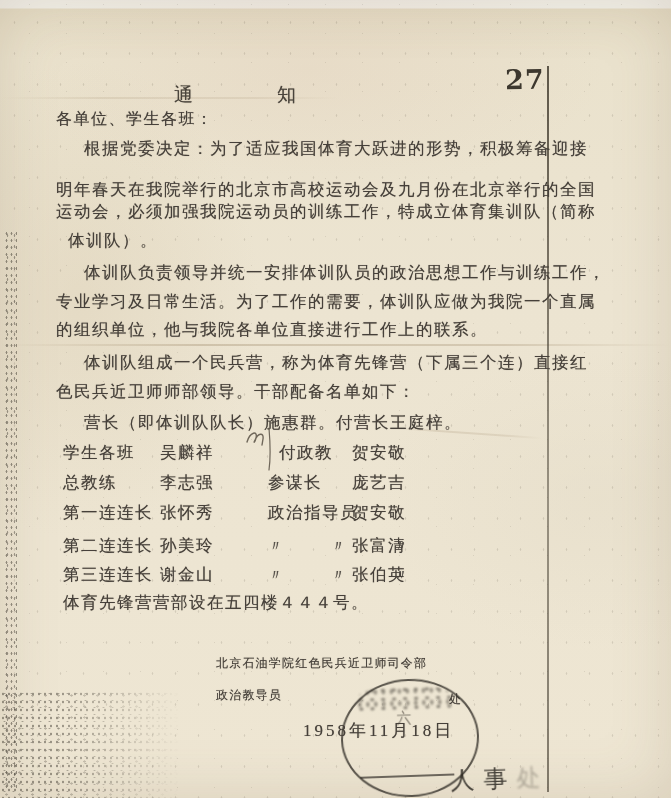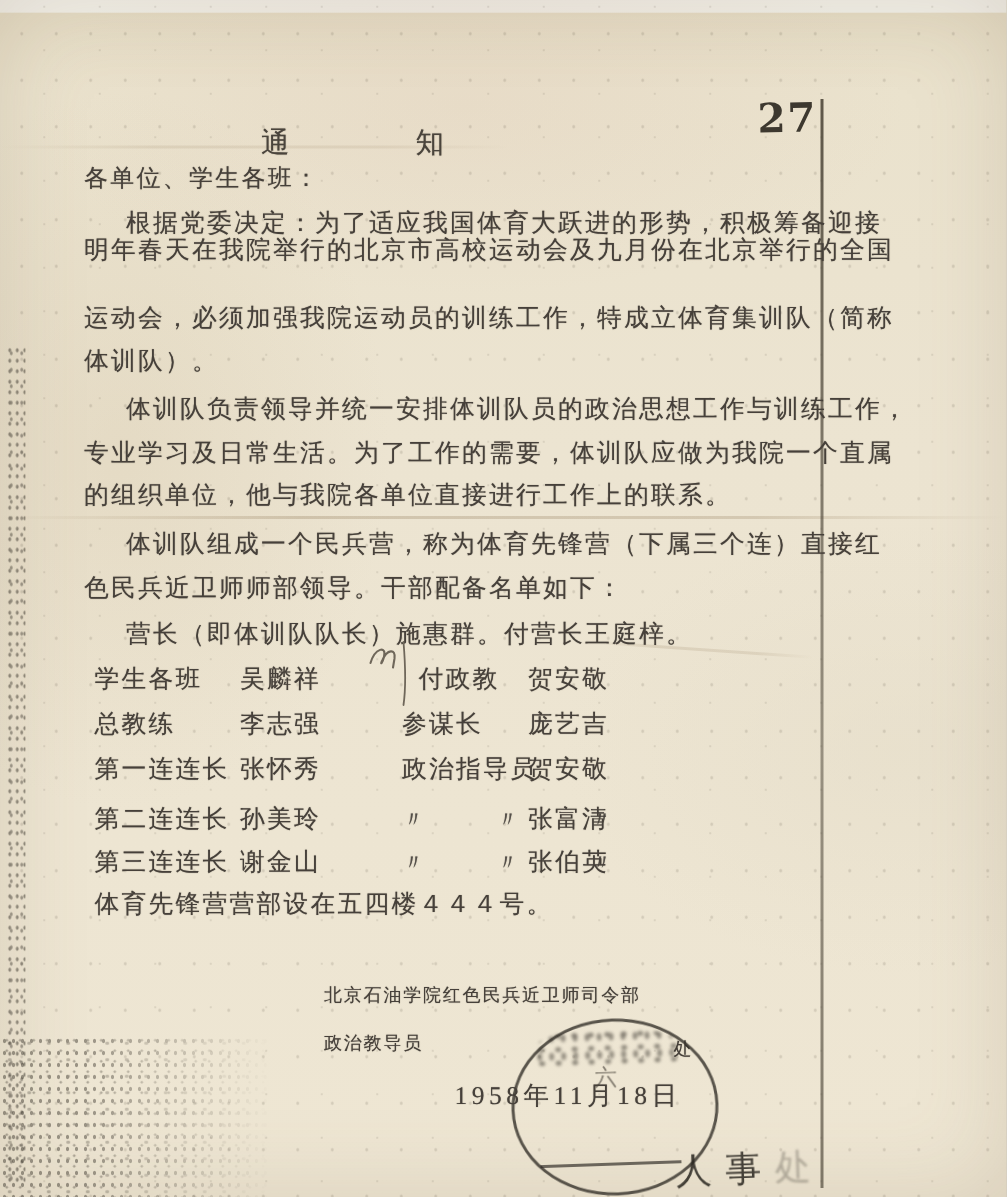--- a/index.html
+++ b/index.html
@@ -82,23 +82,23 @@
   <div class="crease" style="top:432px;left:392px;width:150px;transform:rotate(4deg);opacity:.6;"></div>
   <div class="vline"></div>
 
   <span class="title-char txt" style="left:174px;top:82px;">通</span>
   <span class="title-char txt" style="left:277px;top:82px;">知</span>
   <span class="pageno">27</span>
 
   <div class="txt" style="left:56px;top:109px;font-size:16px;letter-spacing:1.5px;font-family:Liberation Serif, serif;">各单位、学生各班：</div>
 
   <div class="txt bline indent" style="top:138px;">根据党委决定：为了适应我国体育大跃进的形势，积极筹备迎接</div>
-  <div class="txt bline" style="top:156px;">明年春天在我院举行的北京市高校运动会及九月份在北京举行的全国</div>
+  <div class="txt bline" style="top:179px;">明年春天在我院举行的北京市高校运动会及九月份在北京举行的全国</div>
   <div class="txt bline" style="top:201px;">运动会，必须加强我院运动员的训练工作，特成立体育集训队（简称</div>
-  <div class="txt bline" style="top:230px;">体训队）。</div>
+  <div class="txt bline" style="top:230px;margin-left:12px;">体训队）。</div>
   <div class="txt bline indent" style="top:262px;">体训队负责领导并统一安排体训队员的政治思想工作与训练工作，</div>
   <div class="txt bline" style="top:291px;">专业学习及日常生活。为了工作的需要，体训队应做为我院一个直属</div>
   <div class="txt bline" style="top:319px;">的组织单位，他与我院各单位直接进行工作上的联系。</div>
   <div class="txt bline indent" style="top:352px;">体训队组成一个民兵营，称为体育先锋营（下属三个连）直接红</div>
   <div class="txt bline" style="top:381px;">色民兵近卫师师部领导。干部配备名单如下：</div>
   <div class="txt bline indent" style="top:412px;">营长（即体训队队长）施惠群。付营长王庭梓。</div>
 
   <svg class="hand" width="40" height="46" viewBox="0 0 40 46">
     <path d="M4,16 C7,6 15,4 13,12 C12,16 10,18 12,14 C15,7 21,6 20,13 L19,19" fill="none" stroke="#6f675a" stroke-width="1.4" stroke-linecap="round"></path>
     <path d="M26,2 C27,14 28,30 26,44" fill="none" stroke="#6f675a" stroke-width="1.2" stroke-linecap="round"></path>

